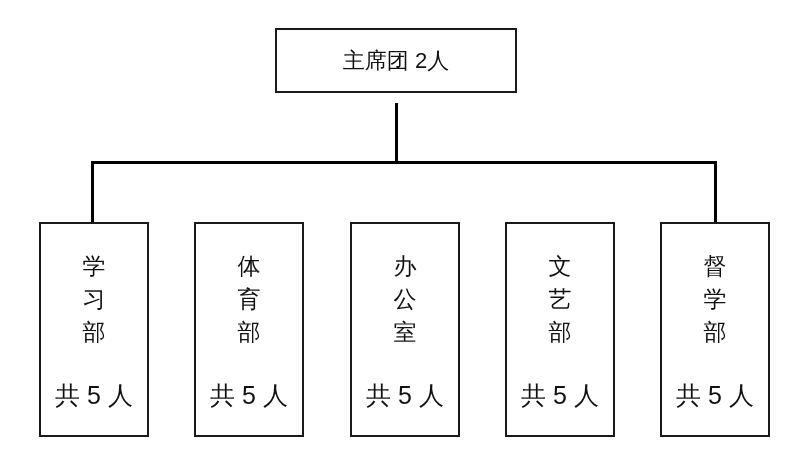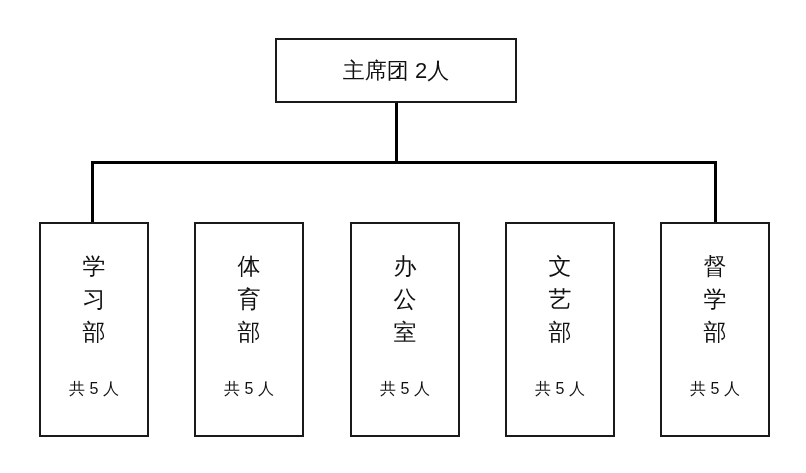--- a/index.html
+++ b/index.html
@@ -17,21 +17,21 @@
     overflow: hidden;
   }
   .node {
     position: absolute;
     background: #ffffff;
     border: 2px solid #1a1a1a;
     box-sizing: border-box;
   }
   .root-box {
     left: 275px;
-    top: 38px;
+    top: 28px;
     width: 242px;
     height: 65px;
     display: flex;
     align-items: center;
     justify-content: center;
     font-size: 22px;
   }
   .dept-box {
     top: 222px;
     width: 110px;
@@ -42,21 +42,21 @@
     padding-top: 26px;
   }
   .dept-name {
     font-size: 23px;
     line-height: 33px;
     text-align: center;
     white-space: pre-line;
   }
   .dept-count {
     margin-top: 30px;
-    font-size: 16px;
+    font-size: 25px;
     white-space: pre;
     text-align: center;
   }
   .line {
     position: absolute;
     background: #000000;
   }
   .line.root-stem   { left: 395px; top: 103px; width: 3px;   height: 60px; }
   .line.rail        { left: 91px;  top: 161px; width: 626px; height: 3px;  }
   .line.left-drop   { left: 91px;  top: 161px; width: 3px;   height: 61px; }

